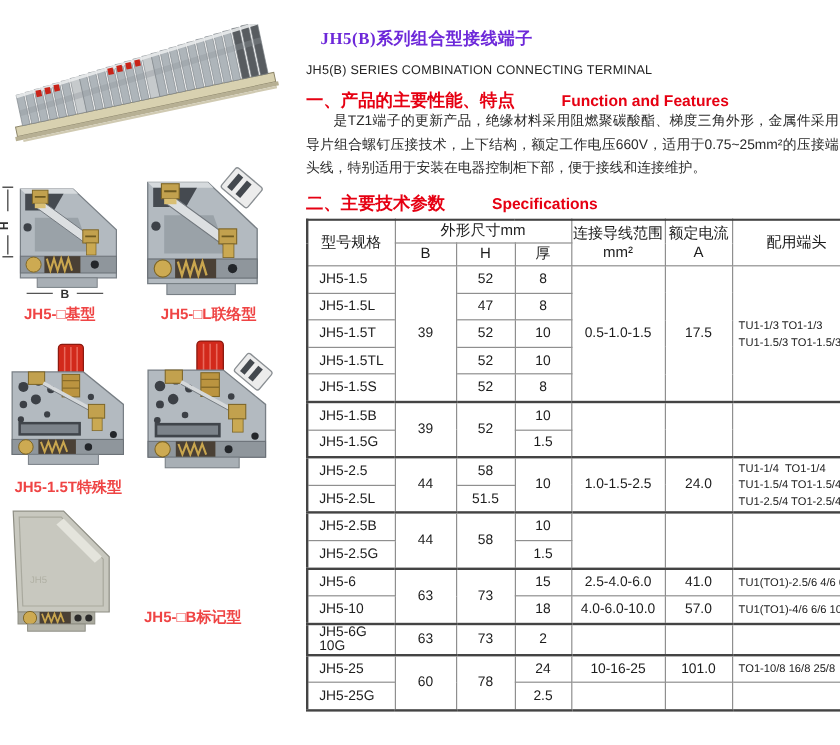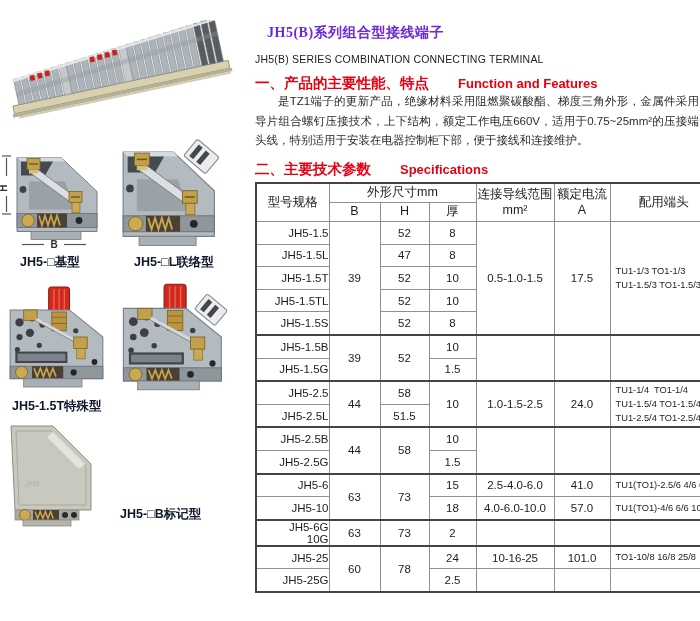--- a/index.html
+++ b/index.html
@@ -4,40 +4,40 @@
 <style>
   html,body{margin:0;padding:0;background:#fff;}
   .page{position:relative;width:700px;height:621px;background:#fff;overflow:hidden;
         font-family:"Liberation Sans",sans-serif;color:#1c1c1c;}
   .abs{position:absolute;}
   
   .title{left:267px;top:24px;font-family:"Liberation Serif",serif;font-weight:bold;
          font-size:14px;letter-spacing:0.5px;color:#6d28d9;}
   .subtitle{left:255px;top:53px;font-size:10.5px;font-weight:normal;color:#222;letter-spacing:0.2px;}
   .sec-head{font-size:14.5px;font-weight:bold;color:#e60012;white-space:nowrap;}
-  .sec-head .en{font-size:13px;margin-left:9px;padding-left:20px;}
+  .sec-head .en{font-size:13px;margin-left:19px;padding-left:20px;}
   .sec1{left:255px;top:74px;}
   .sec2{left:255px;top:160px;}
   .body-text{left:255px;top:92px;width:444px;font-size:11.5px;line-height:19.5px;
              text-align:justify;text-indent:2em;color:#2a2a2a;}
   
   .tablewrap{left:255px;top:182px;width:445px;height:416px;overflow:hidden;}
   table.spec{border-collapse:collapse;table-layout:fixed;width:462px;border:2px solid #444;}
   table.spec th,table.spec td{border:1px solid #8f8f8f;padding:0;overflow:hidden;}
   table.spec th{font-weight:normal;font-size:12.5px;height:18px;color:#1c1c1c;
                 text-align:center;vertical-align:middle;line-height:1.25;}
   thead th{border-bottom:2px solid #444;}
   thead th.mid{border-bottom:1px solid #8f8f8f;}
   table.spec td{font-size:11.5px;height:21.6px;text-align:center;vertical-align:middle;}
-  table.spec td.model{text-align:right;padding-left:9px;}
+  table.spec td.model{text-align:left;padding-left:9px;}
   table.spec td.term{font-size:9.3px;text-align:left;padding-left:5px;
                      white-space:pre;line-height:1.55;color:#222;}
   table.spec td.tb{border-bottom:2px solid #444;}
   
-  .fig-label{font-size:12.5px;font-weight:bold;color:#0f172a;white-space:nowrap;text-align:right;}
+  .fig-label{font-size:12.5px;font-weight:bold;color:#ef4444;white-space:nowrap;text-align:right;}
 </style>
 </head>
 <body>
 
 <div class="page">
 
   <svg width="0" height="0" style="position:absolute">
     <defs>
       <g id="g-basic">
         <path d="M4,10 L48,10 L84,44 L84,84 L4,84 Z" fill="#b3bac0" stroke="#787f85" stroke-width="1"></path>

